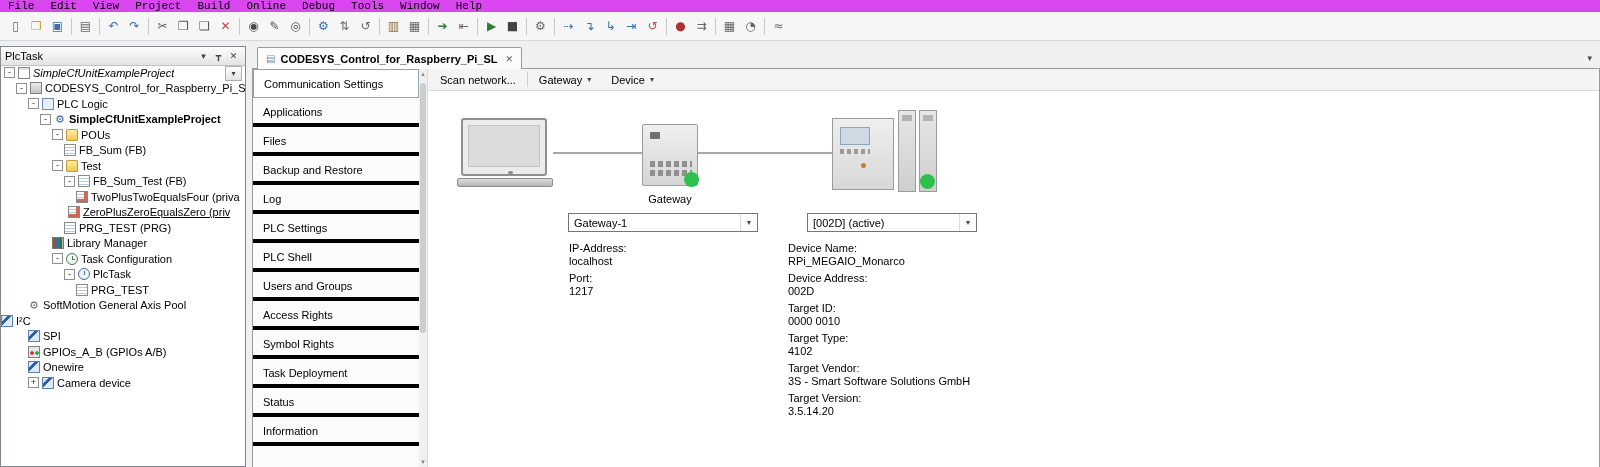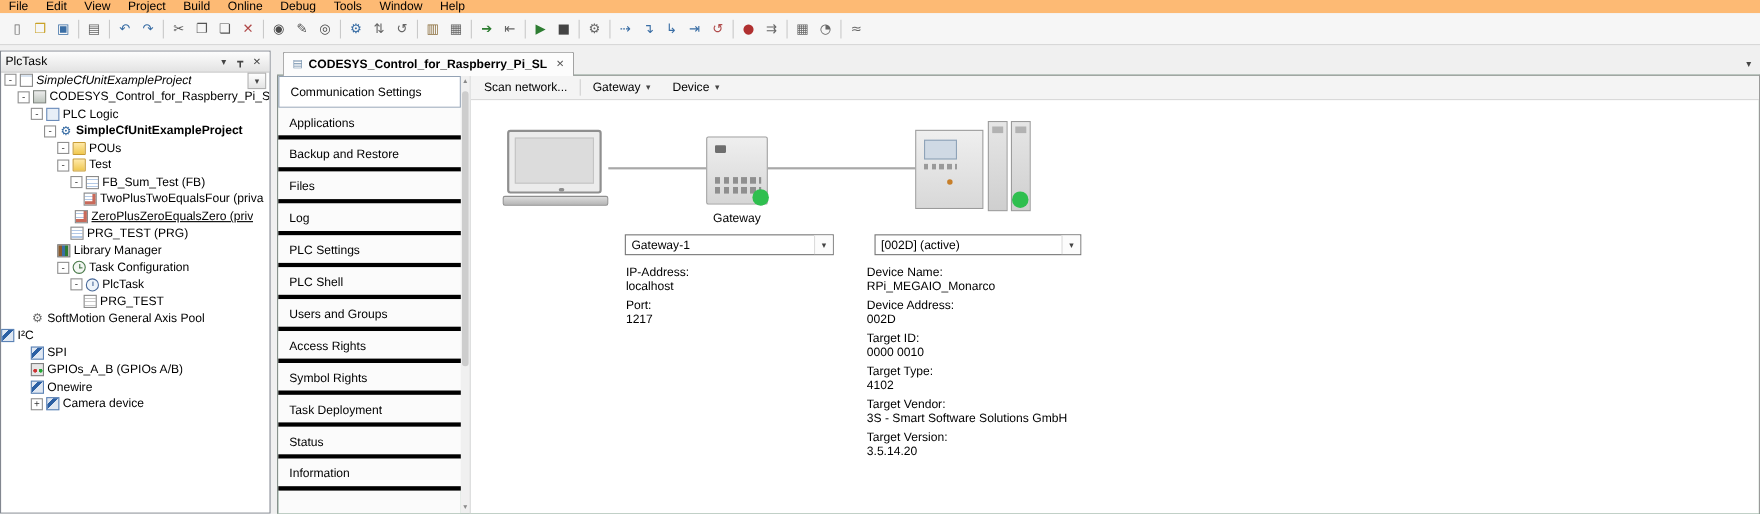--- a/index.html
+++ b/index.html
@@ -1,20 +1,20 @@
 <!DOCTYPE html>
 <html><head>
 <meta charset="utf-8">
 <style>
   html,body{margin:0;padding:0;}
   body{background:#f0f0f0;font-family:"Liberation Sans","DejaVu Sans",sans-serif;font-size:11px;color:#000;}
   #app{position:relative;width:1600px;height:467px;overflow:hidden;background:#f0f0f0;}
 
   
-  .menubar{position:absolute;left:0;top:0;right:0;height:12px;overflow:hidden;background:#fdba74;}
+  .menubar{position:absolute;left:0;top:0;right:0;height:12px;overflow:hidden;background:#d946ef;font-family:Liberation Mono, monospace;}
   .menu-item{display:inline-block;padding:0 8px;font-size:11px;line-height:16px;margin-top:-4px;cursor:default;}
 
   
   .toolbar{position:absolute;left:0;top:12px;right:0;height:28px;background:#f6f6f6;border-bottom:1px solid #d8d8d8;display:flex;align-items:center;padding-left:5px;}
   .ticon{width:21px;height:20px;display:flex;align-items:center;justify-content:center;font-family:"DejaVu Sans",sans-serif;font-size:12px;cursor:default;}
   .tsep{width:1px;height:17px;background:#c9c9c9;margin:0 3px;}
 
   
   .devices{position:absolute;left:0;top:46px;width:246px;bottom:0;background:#fff;border:1px solid #828790;box-sizing:border-box;}
   .devices-header{height:18px;background:linear-gradient(#fdfdfd,#e3e3e3);border-bottom:1px solid #c2c2c2;display:flex;align-items:center;padding:0 4px;}
@@ -90,21 +90,21 @@
   .plc-bar.b1{left:66px;}
   .plc-bar.b2{left:87px;}
   .dot{position:absolute;width:15px;height:15px;border-radius:50%;}
   .dot.gw-dot{left:256px;top:82px;}
   .dot.plc-dot{left:492px;top:84px;}
 
   .combo{position:absolute;top:123px;height:19px;background:#fff;border:1px solid #767676;display:flex;align-items:center;box-sizing:border-box;}
   .combo-text{flex:1;padding-left:5px;white-space:nowrap;overflow:hidden;}
   .combo-arrow{width:16px;align-self:stretch;display:flex;align-items:center;justify-content:center;font-size:8px;color:#444;border-left:1px solid #dcdcdc;background:#fcfcfc;}
   #gw-combo{left:140px;width:190px;}
-  #dev-combo{left:367px;width:188px;}
+  #dev-combo{left:379px;width:170px;}
   .info{position:absolute;top:152px;}
   #gw-info{left:141px;}
   #dev-info{left:360px;}
   .igroup{margin-bottom:5px;}
   .ilabel,.ivalue{line-height:12.5px;}
 </style>
 </head>
 <body>
 
 <div id="app">
@@ -187,20 +187,24 @@
         <div class="trow" style="padding-left: 39px;">
           <span class="expbox">-</span>
           <span class="ti ti-application ti-glyph" style="color: rgb(47, 102, 160);">⚙</span>
           <span class="tlabel bold">SimpleCfUnitExampleProject</span>
         </div>
         <div class="trow" style="padding-left: 51px;">
           <span class="expbox">-</span>
           <span class="ti ti-folder"></span>
           <span class="tlabel">POUs</span>
         </div>
+        <div class="trow" style="padding-left: 63px;">
+          <span class="ti ti-pou"></span>
+          <span class="tlabel">FB_Sum (FB)</span>
+        </div>
         <div class="trow" style="padding-left: 51px;">
           <span class="expbox">-</span>
           <span class="ti ti-folder"></span>
           <span class="tlabel">Test</span>
         </div>
         <div class="trow" style="padding-left: 63px;">
           <span class="expbox">-</span>
           <span class="ti ti-pou"></span>
           <span class="tlabel">FB_Sum_Test (FB)</span>
         </div>
@@ -268,22 +272,22 @@
       <span class="tab-label">CODESYS_Control_for_Raspberry_Pi_SL</span>
       <span class="tab-close">✕</span>
     </div>
     <span class="tabbar-chevron">▾</span>
   </div>
 
   <div class="editor-body">
     <div class="nav" id="nav">
         <div class="nav-item selected">Communication Settings</div>
         <div class="nav-item">Applications</div>
+        <div class="nav-item">Files</div>
         <div class="nav-item">Backup and Restore</div>
-        <div class="nav-item">Files</div>
         <div class="nav-item">Log</div>
         <div class="nav-item">PLC Settings</div>
         <div class="nav-item">PLC Shell</div>
         <div class="nav-item">Users and Groups</div>
         <div class="nav-item">Access Rights</div>
         <div class="nav-item">Symbol Rights</div>
         <div class="nav-item">Task Deployment</div>
         <div class="nav-item">Status</div>
         <div class="nav-item">Information</div>
       </div>

